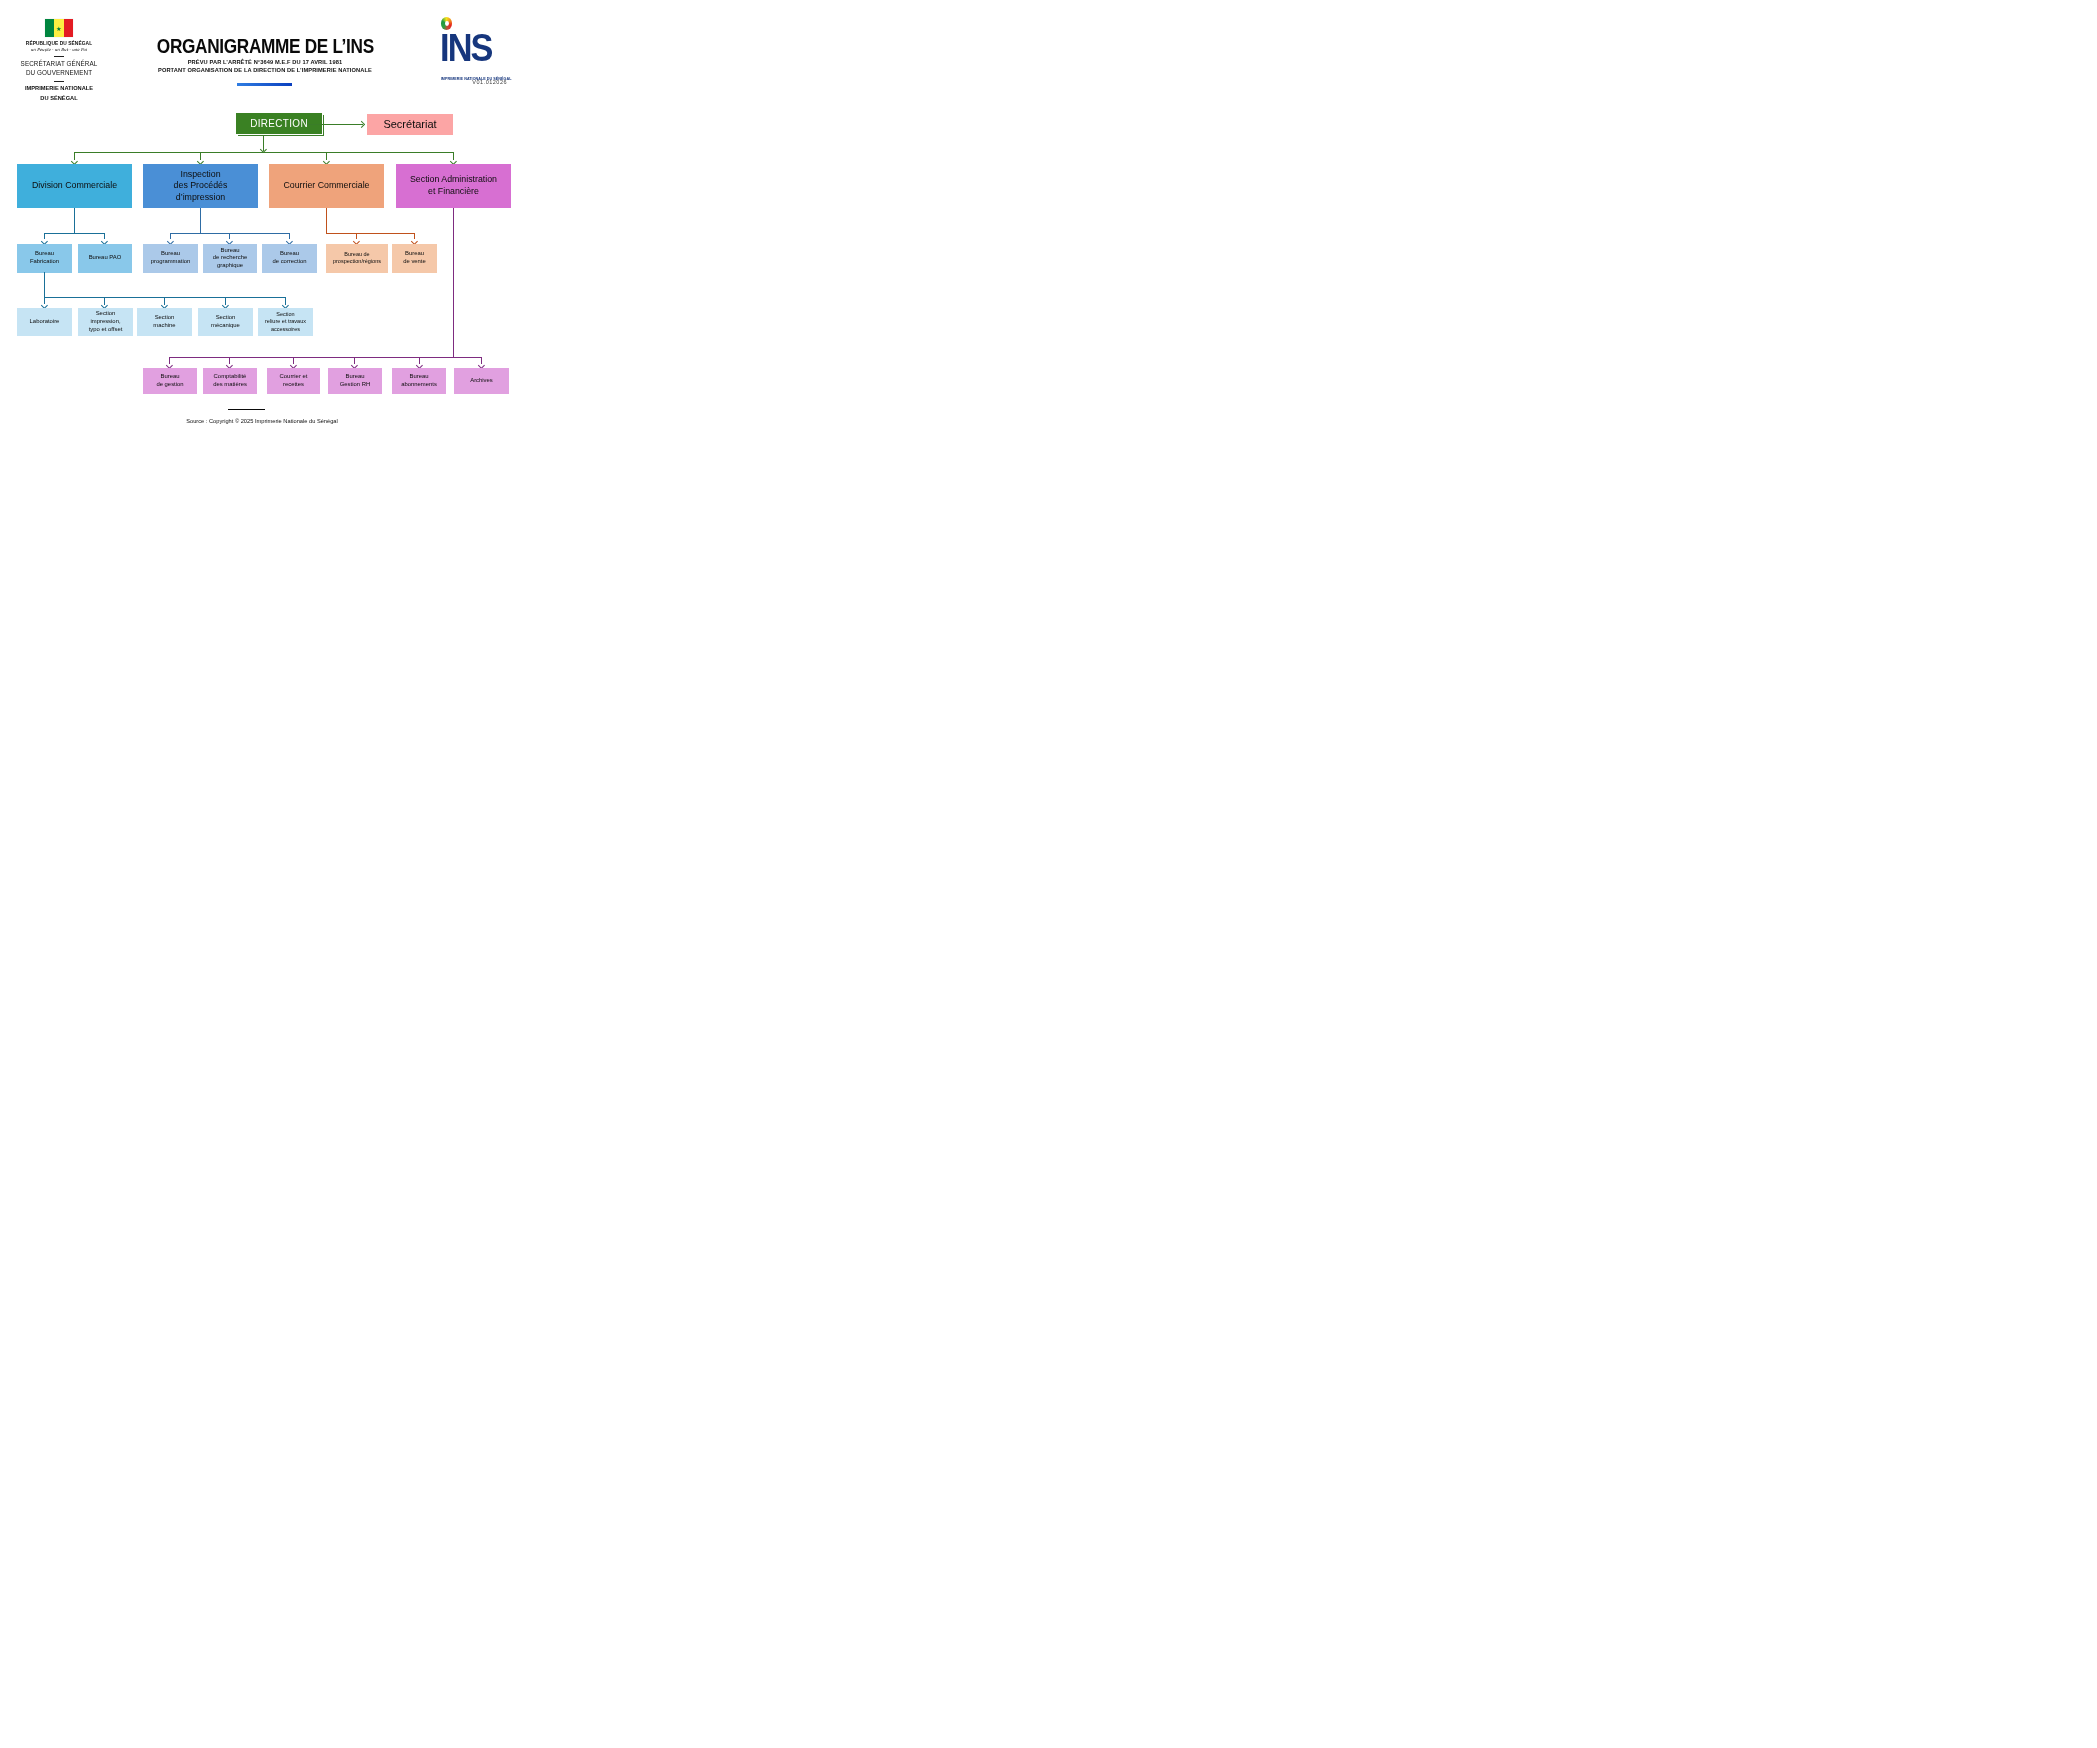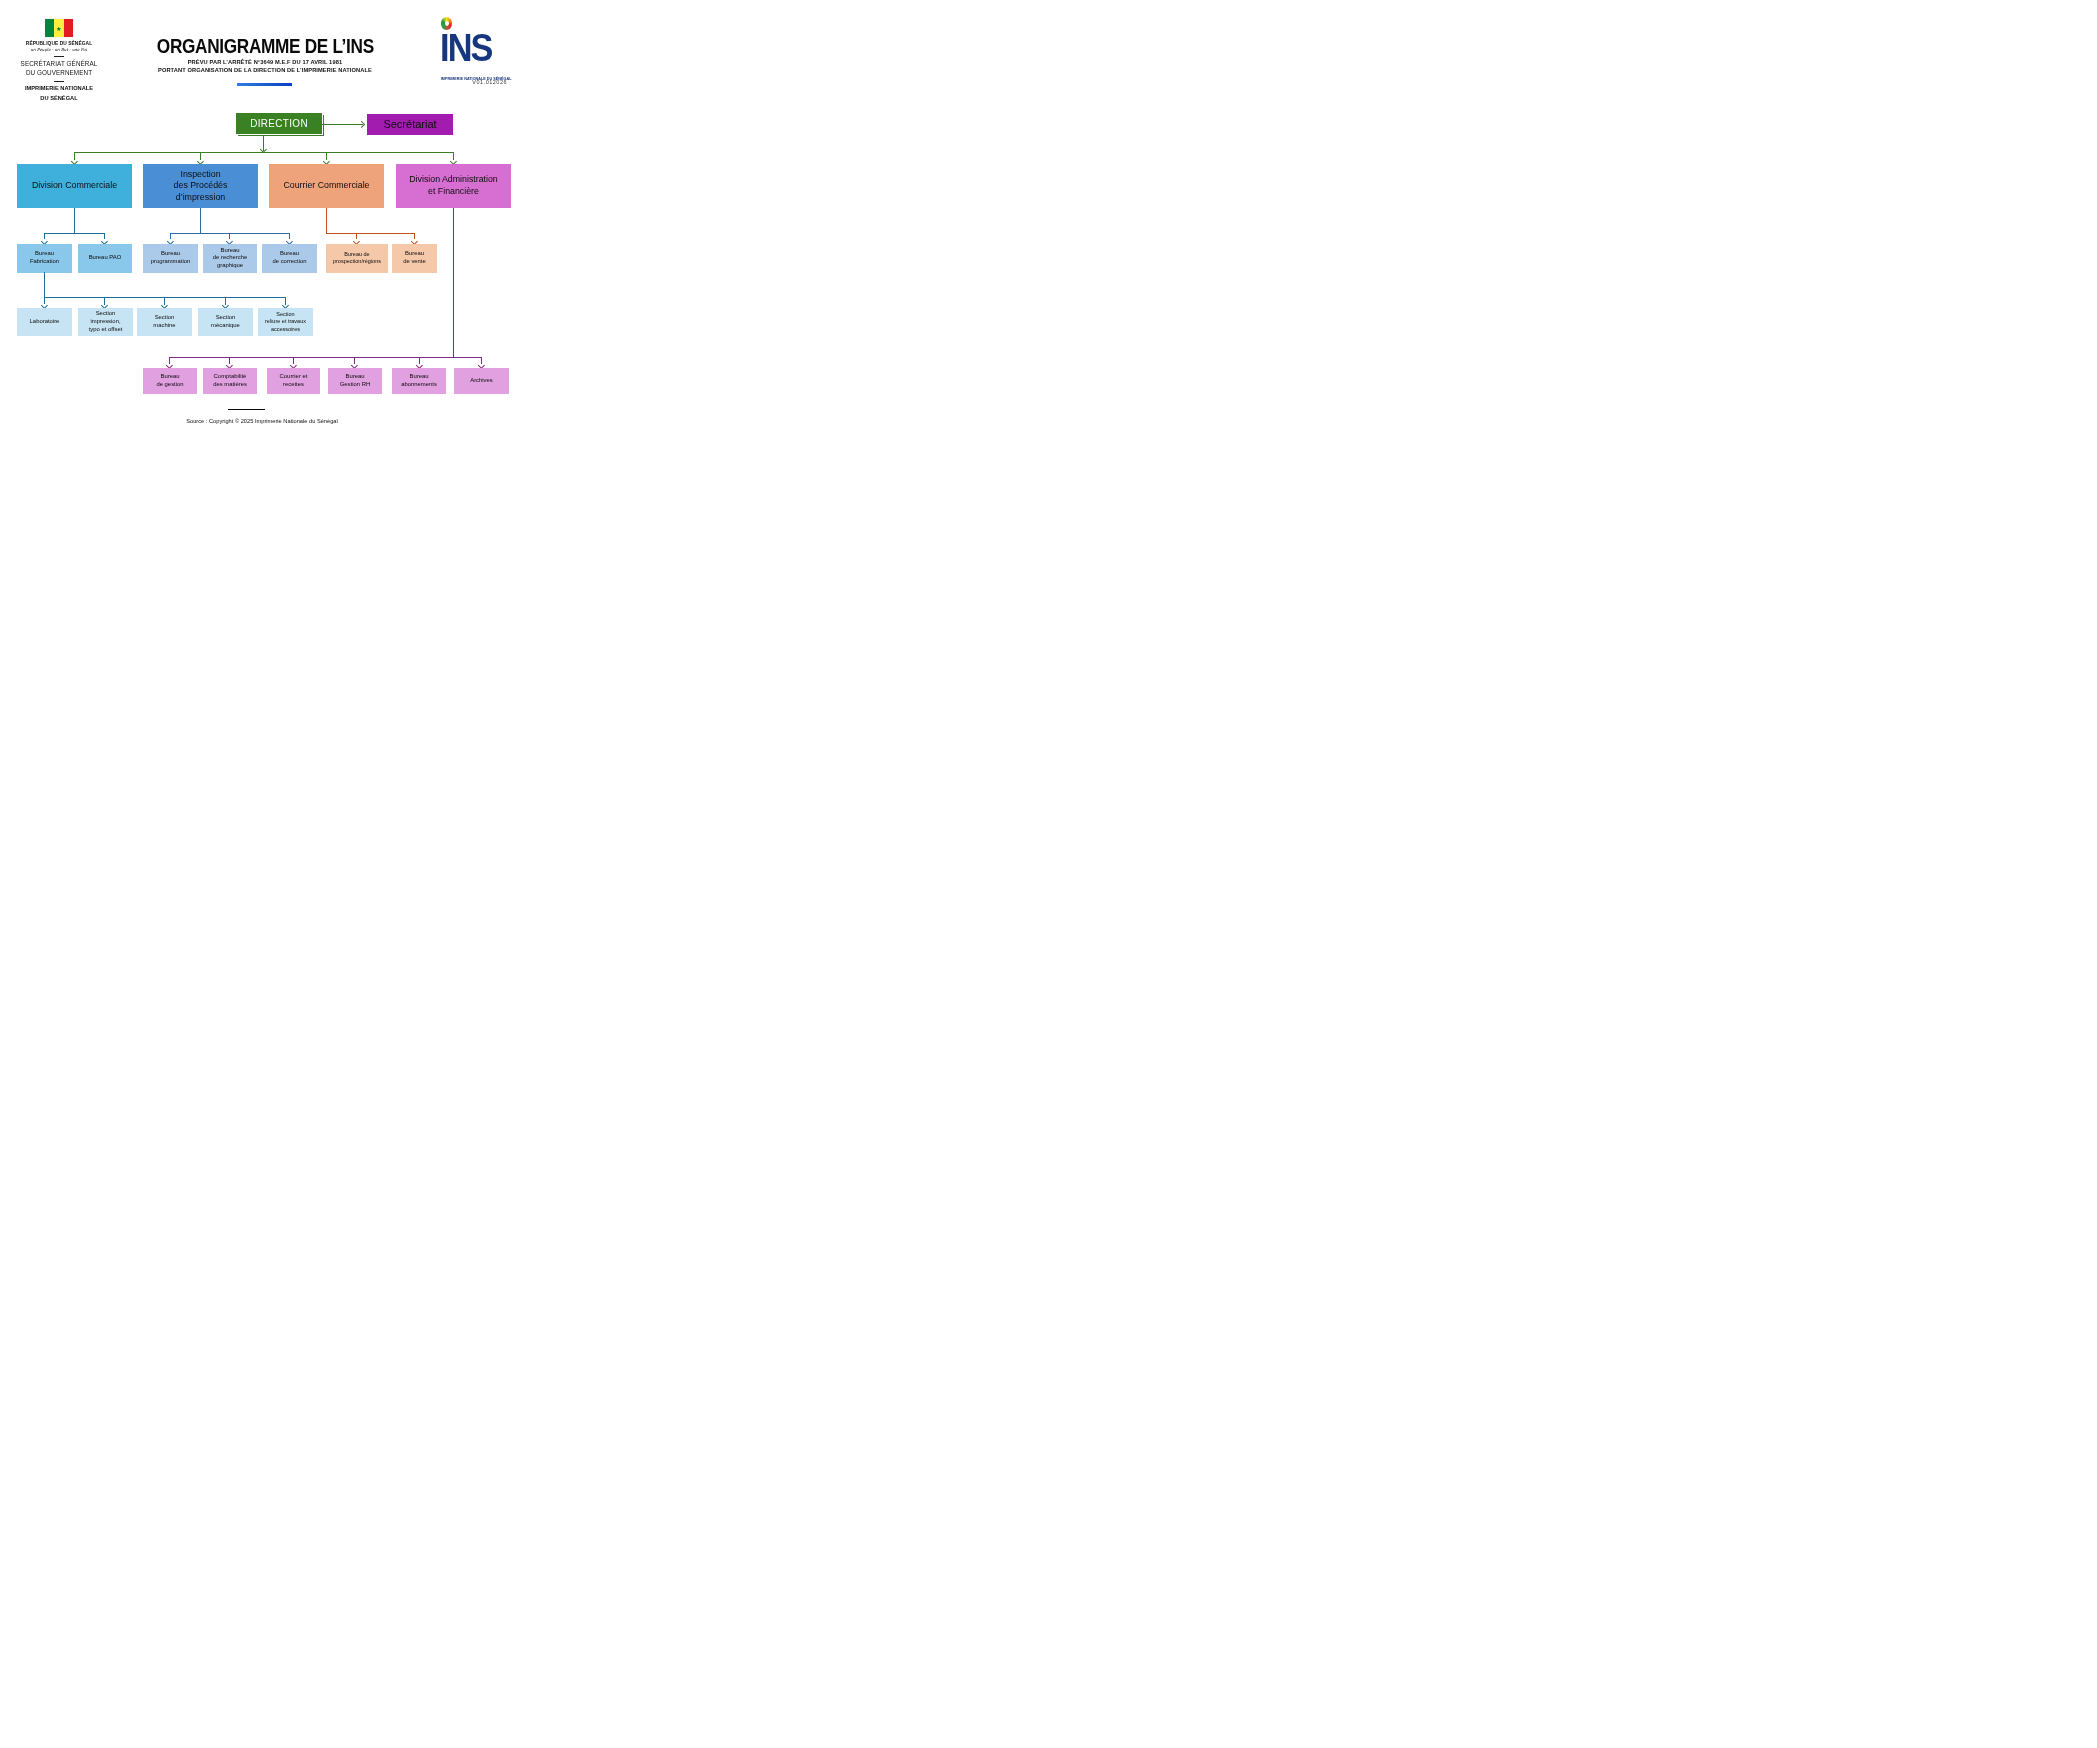--- a/index.html
+++ b/index.html
@@ -31,21 +31,21 @@
   .ins-text{position:absolute;left:0px;top:12.6px;font-size:39px;line-height:1;font-weight:bold;letter-spacing:-2.1px;color:#16367d;transform:scaleX(.88);transform-origin:left;}
   .ins-tagline{position:absolute;left:0.8px;top:62px;width:68px;text-align:center;font-size:3.7px;font-weight:bold;letter-spacing:0.04px;color:#16367d;white-space:nowrap;}
   .version{position:absolute;left:440px;top:79px;width:67px;text-align:right;font-size:5.5px;font-weight:400;letter-spacing:0.5px;color:#3c3c3c;}
 
   
   .box{position:absolute;display:flex;align-items:center;justify-content:center;text-align:center;color:#0d0d0d;}
   .box span{white-space:pre-line;line-height:1.32;}
   .direction{background:#3a8123;color:#fff;}
   .direction span{font-size:11px;letter-spacing:0.4px;transform:scaleX(.9);}
   .direction::after{content:"";position:absolute;left:1.7px;top:1.7px;right:-2.1px;bottom:-2.1px;border-right:0.8px solid #3a7d28;border-bottom:0.8px solid #3a7d28;pointer-events:none;}
-  .secretariat{background:#a21caf;}
+  .secretariat{background:#fca5a5;}
   .secretariat span{font-size:11px;}
   .division span{font-size:8.8px;}
   .row2 span{font-size:5.9px;}
   .row3 span{font-size:5.9px;}
   .row4 span{font-size:5.9px;}
   .fs13 span{font-size:5.5px;}
 
   
   .hline,.vline{position:absolute;}
   .hline{height:0.8px;}
@@ -129,21 +129,21 @@
   </div>
   <div class="box division" style="left:143px;top:164px;width:115px;height:44px;background:#4a8fd6;">
     <span>Inspection
 des Procédés
 d’impression</span>
   </div>
   <div class="box division" style="left:269px;top:164px;width:115px;height:44px;background:#efa37b;">
     <span>Courrier Commerciale</span>
   </div>
   <div class="box division" style="left:396px;top:164px;width:115px;height:44px;background:#d76fd2;">
-    <span>Division Administration
+    <span>Section Administration
 et Financière</span>
   </div>
 
   <div class="vline c-teal" style="left:74px;top:208px;height:25px;"></div>
   <div class="hline c-teal" style="left:44px;top:233px;width:61px;"></div>
   <div class="vline c-teal" style="left:44px;top:233px;height:6.3px;"></div>
   <span class="chev down b-teal" style="left:42px;top:239px;"></span>
   <div class="vline c-teal" style="left:104px;top:233px;height:6.3px;"></div>
   <span class="chev down b-teal" style="left:102px;top:239px;"></span>
 

